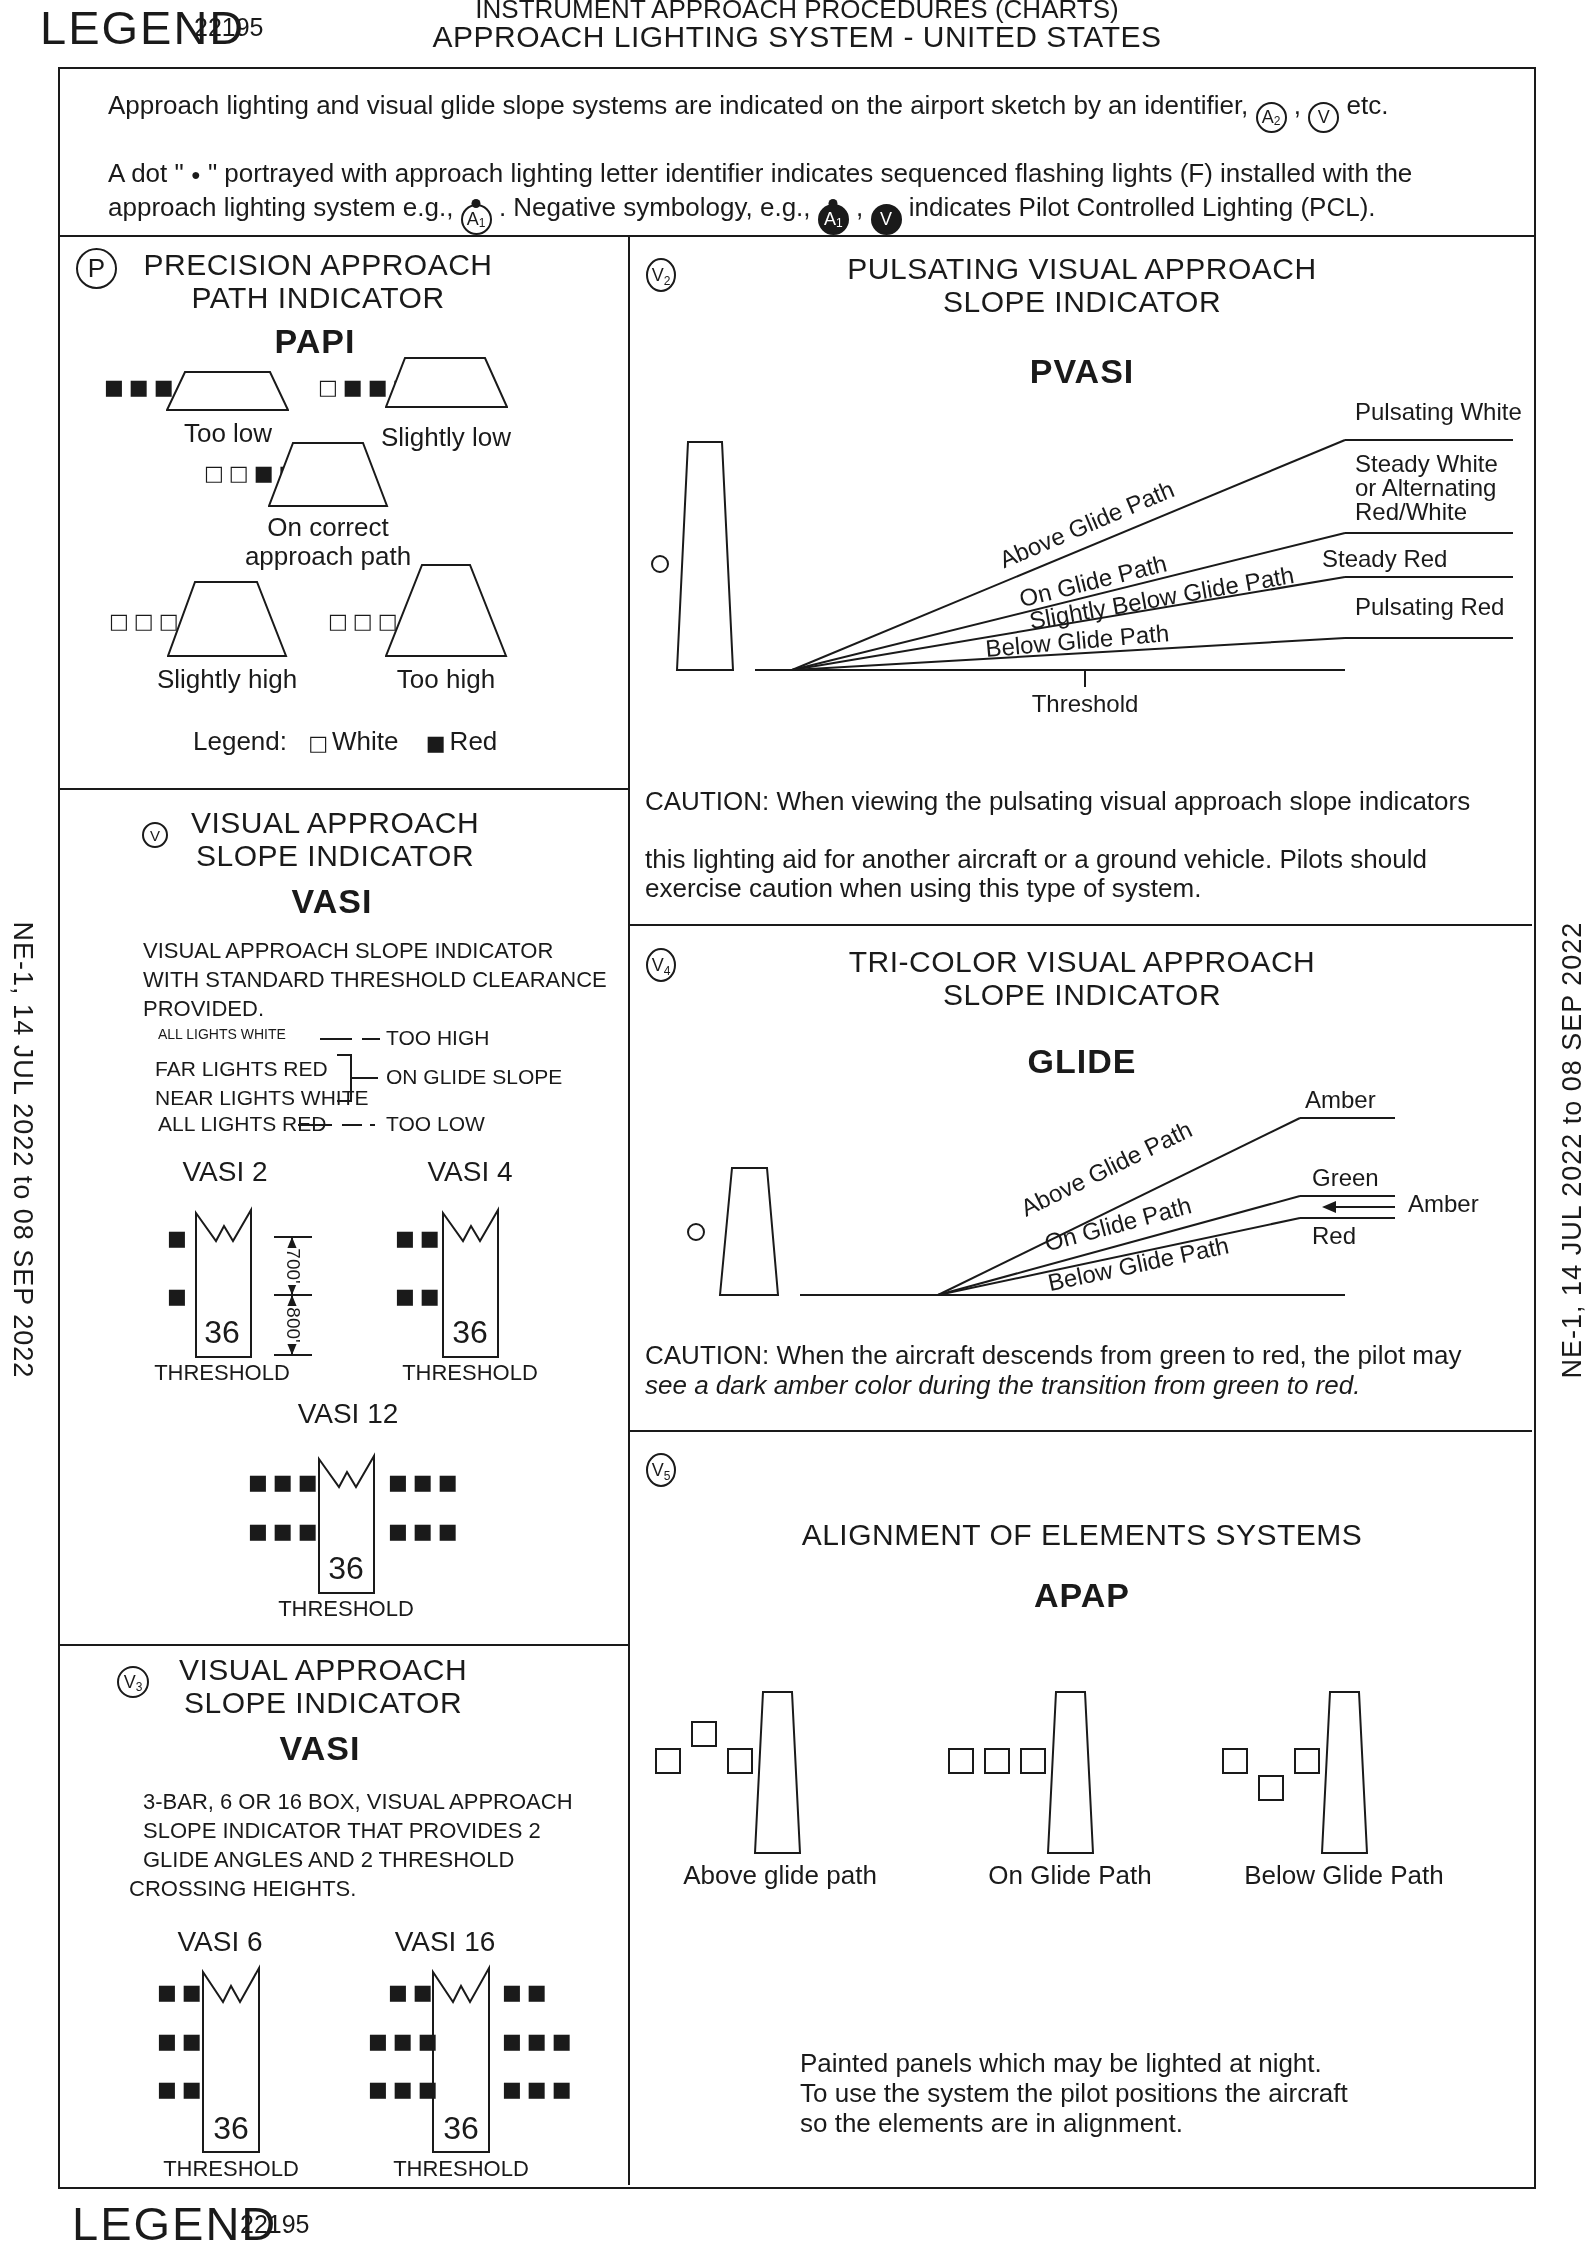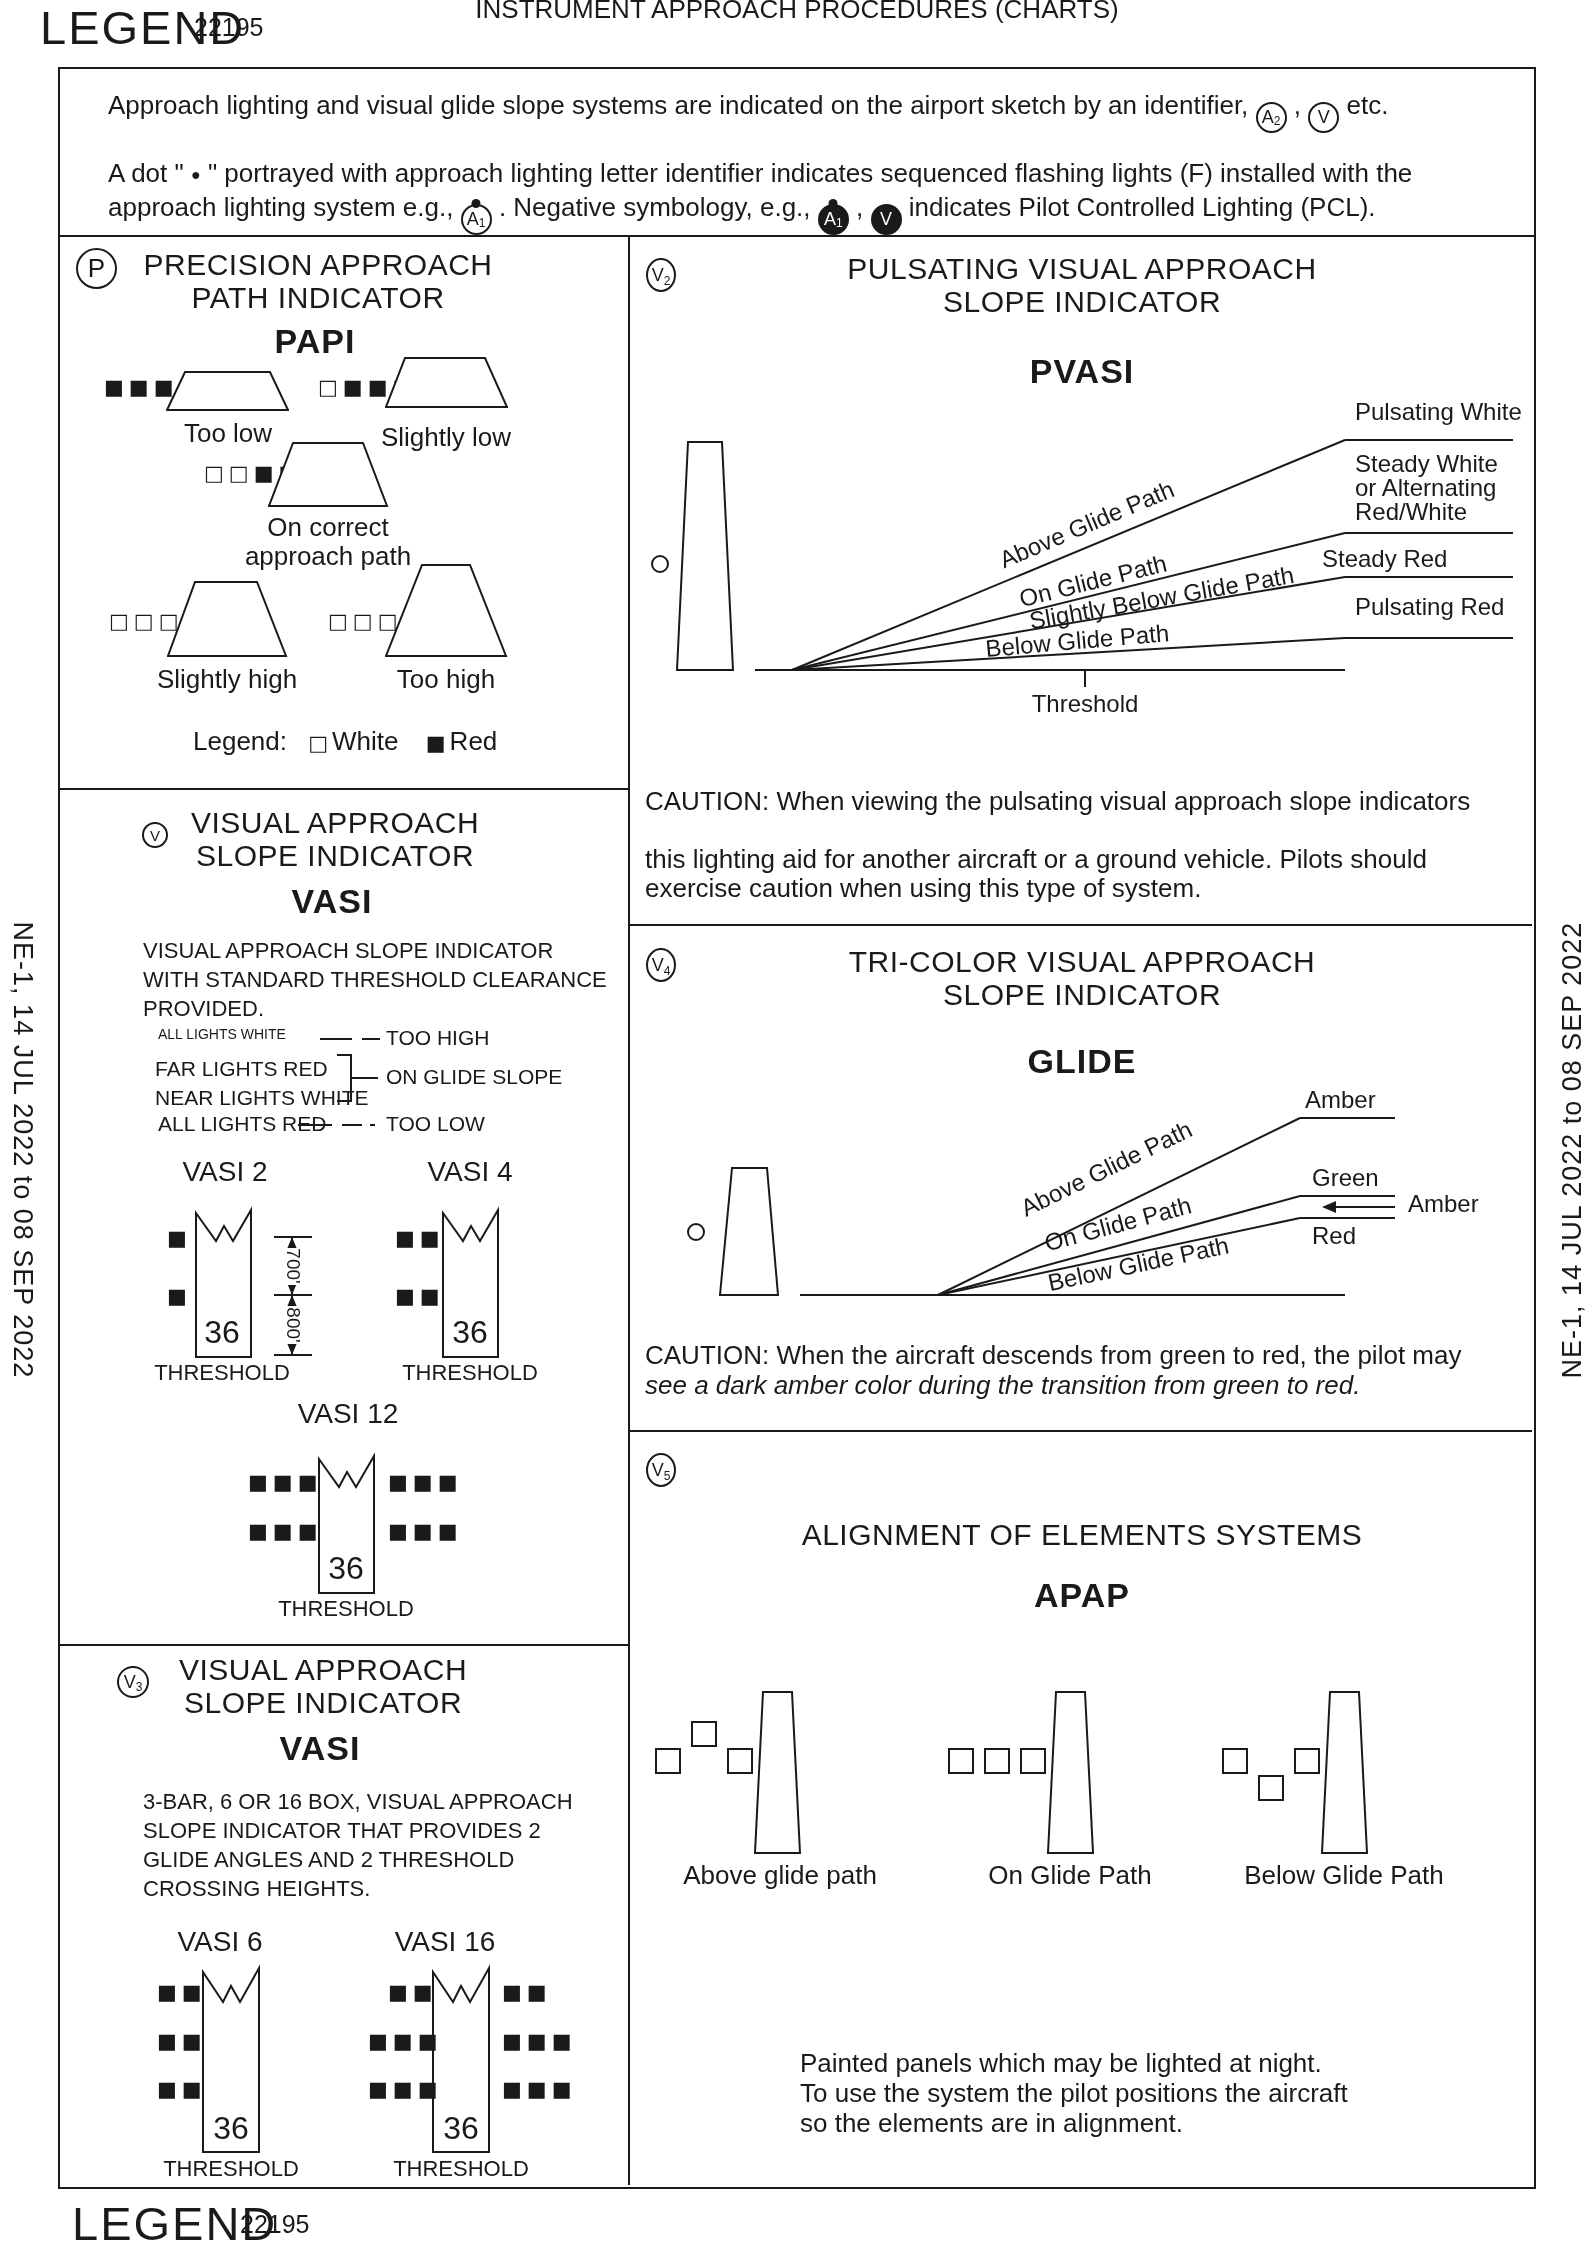--- a/index.html
+++ b/index.html
@@ -34,20 +34,21 @@
   .osq{position:absolute;width:26px;height:26px;border:2.5px solid #1a1a1a;background:#fff;box-sizing:border-box;}
 </style>
 </head>
 <body>
 
 <div class="page">
 
   <div class="abs nw" style="left:40px;top:0px;font-size:47px;letter-spacing:2px;">LEGEND</div>
   <div class="abs nw" style="left:194px;top:13px;font-size:25px;">22195</div>
   <div class="ctr" style="left:797px;top:-6px;font-size:26px;">INSTRUMENT APPROACH PROCEDURES (CHARTS)</div>
+  <div class="ctr" style="left:797px;top:20px;font-size:30px;letter-spacing:.5px;">APPROACH LIGHTING SYSTEM - UNITED STATES</div>
 
   <div class="box" style="left:58px;top:67px;width:1474px;height:168px;"></div>
   <div class="abs nw" style="left:108px;top:90px;font-size:26px;">
     <span>Approach lighting and visual glide slope systems are indicated on the  airport sketch by an identifier,</span>
     <span class="isym">
         <span class="l">A</span>
         <span class="s">2</span>
       </span>
     <span>,</span>
     <span class="isym">
@@ -208,21 +209,21 @@
   <div class="csym" style="left:117px;top:1666px;width:32px;height:32px;border-width:2px;">
       <span class="l">V</span>
       <span class="s">3</span>
     </div>
   <div class="ctr stitle" style="left:323px;top:1653px;">VISUAL APPROACH</div>
   <div class="ctr stitle" style="left:323px;top:1686px;">SLOPE INDICATOR</div>
   <div class="ctr scode" style="left:320px;top:1729px;">VASI</div>
   <div class="abs nw small" style="left:143px;top:1789px;">3-BAR, 6 OR 16 BOX, VISUAL APPROACH</div>
   <div class="abs nw small" style="left:143px;top:1818px;">SLOPE INDICATOR THAT PROVIDES 2</div>
   <div class="abs nw small" style="left:143px;top:1847px;">GLIDE ANGLES AND 2 THRESHOLD</div>
-  <div class="abs nw small" style="left:143px;top:1876px;">CROSSING HEIGHTS.</div>
+  <div class="abs nw small" style="left:129px;top:1876px;">CROSSING HEIGHTS.</div>
 
   <div class="ctr" style="left:220px;top:1926px;font-size:28px;">VASI 6</div>
   <div class="ctr" style="left:445px;top:1926px;font-size:28px;">VASI 16</div>
 
   <svg class="abs" style="left:202px;top:1959px;" width="58" height="194" viewBox="0 0 58 194">
       <path class="shape" d="M1 193 L1 13 L21 43 L29 27 L38 43 L57 9 L57 193 Z"></path>
     </svg>
   <svg class="abs" style="left:432px;top:1959px;" width="58" height="194" viewBox="0 0 58 194">
       <path class="shape" d="M1 193 L1 13 L21 43 L29 27 L38 43 L57 9 L57 193 Z"></path>
     </svg>

